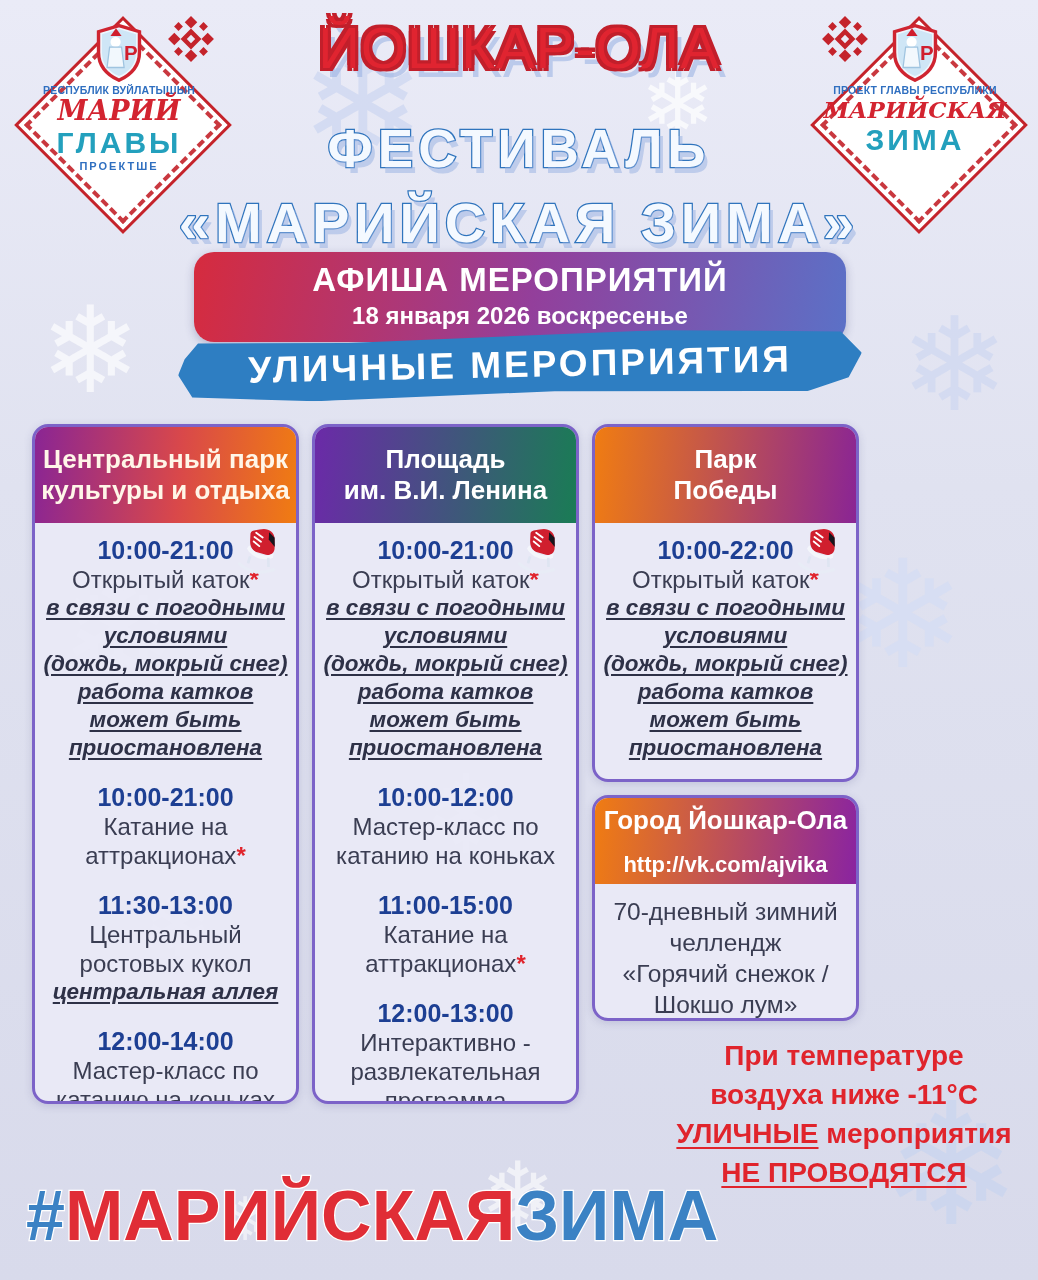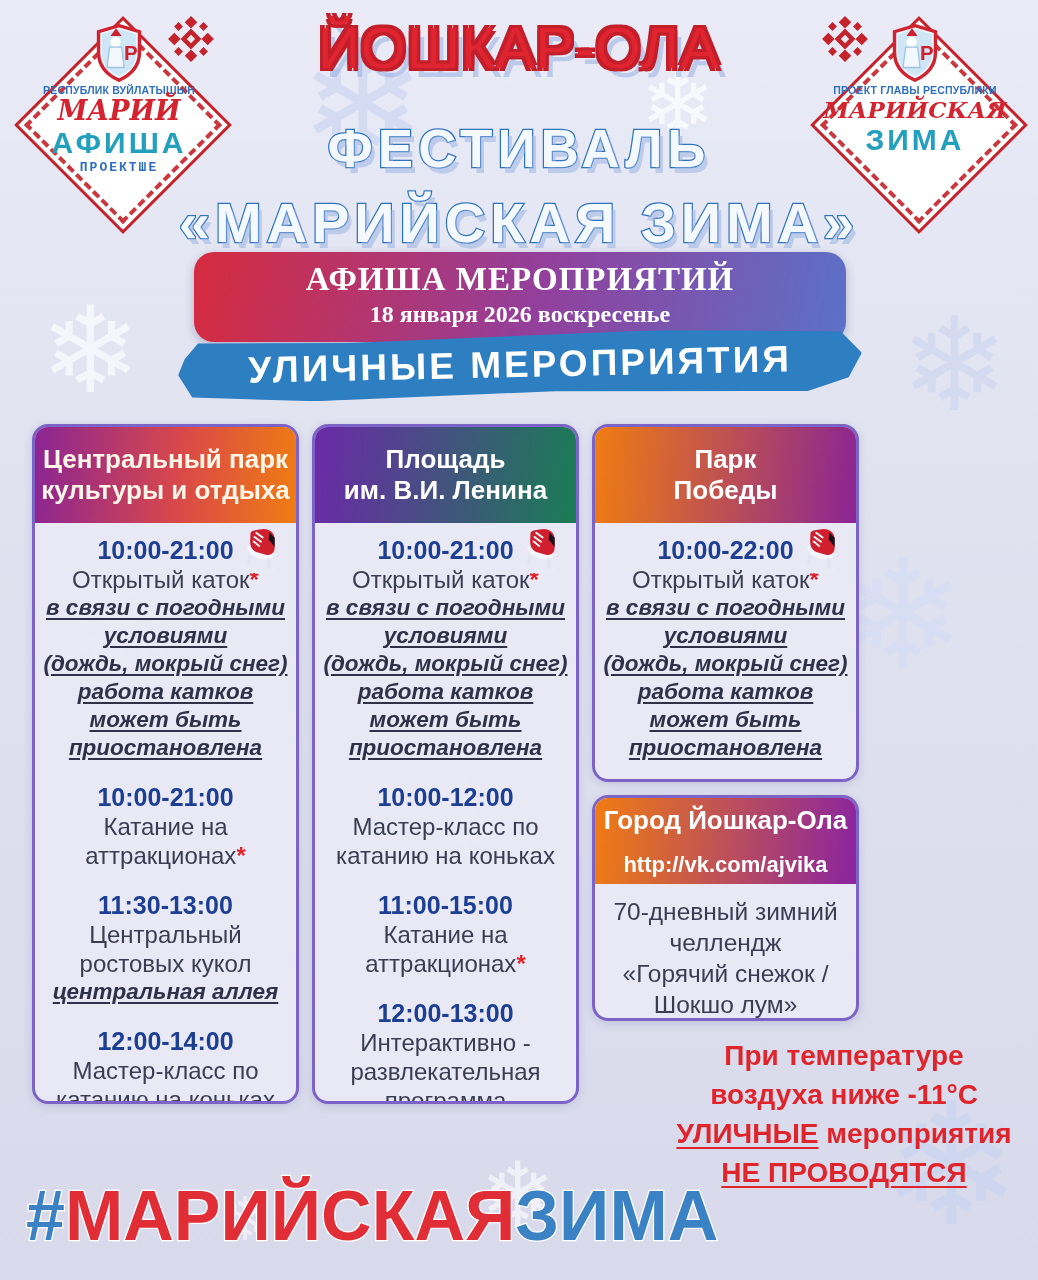--- a/index.html
+++ b/index.html
@@ -16,39 +16,39 @@
     border:3px solid #c4232b;transform:rotate(45deg);}
   .diamond::before{content:"";position:absolute;inset:4px;border:4px dashed #c4232b;opacity:.9;}
   .logo-content{position:absolute;inset:0;z-index:2;display:flex;flex-direction:column;
     align-items:center;text-align:center;padding-top:16px;}
   .shield{width:52px;height:58px;}
   .logo-top{font-size:10.5px;font-weight:bold;color:#2f6fc0;margin-top:2px;letter-spacing:.2px;}
   .logo-script{font-family:"DejaVu Serif",serif;font-style:italic;font-weight:bold;color:#d32430;
     font-size:27px;line-height:30px;}
   .logo.right .logo-script{font-size:23px;line-height:27px;}
   .logo-big{color:#23a0bd;font-weight:bold;font-size:30px;line-height:33px;letter-spacing:3px;}
-  .logo-bottom{font-size:13px;font-weight:bold;color:#2f6fc0;letter-spacing:2px;margin-top:1px;font-family:Liberation Mono, monospace;}
+  .logo-bottom{font-size:11px;font-weight:bold;color:#2f6fc0;letter-spacing:2px;margin-top:1px;}
   .ornament{position:absolute;top:14px;width:50px;height:50px;z-index:3;}
   .ornament.left{left:166px;}
   .ornament.right{left:820px;}
   
   .city-title{position:absolute;top:14px;left:0;right:0;z-index:2;text-align:center;
     font-size:58px;font-weight:400;letter-spacing:1px;color:#e02430;
     -webkit-text-stroke:3px #ffffff;paint-order:stroke fill;
     text-shadow:-3px -3px 0 #c21f2b,3px -3px 0 #c21f2b,-3px 3px 0 #c21f2b,3px 3px 0 #c21f2b,
       7px 9px 0 rgba(150,175,225,.55);}
   .festival,.festival-name{position:absolute;left:0;right:0;z-index:2;text-align:center;
     font-weight:900;color:#f4f9ff;-webkit-text-stroke:2.5px #2f74bd;paint-order:stroke fill;
     letter-spacing:5px;text-shadow:4px 6px 0 rgba(150,175,225,.5);}
   .festival{top:118px;font-size:53px;}
   .festival-name{top:190px;font-size:56px;}
   
   .badge{position:absolute;left:194px;top:252px;width:652px;height:90px;z-index:2;
     border-radius:20px;background:linear-gradient(100deg,#d62b3e 0%,#933f9b 52%,#5b71c7 100%);
-    text-align:center;color:#fff;box-shadow:0 3px 10px rgba(60,60,120,.3);font-family:Liberation Serif, serif;}
+    text-align:center;color:#fff;box-shadow:0 3px 10px rgba(60,60,120,.3);}
   .badge-title{font-size:33px;font-weight:800;letter-spacing:1px;margin-top:9px;}
   .badge-date{font-size:24px;font-weight:700;margin-top:3px;}
   
   .banner{position:absolute;left:178px;top:333px;width:684px;height:64px;z-index:2;
     background:#2e7ec2;transform:rotate(-1.2deg);display:flex;align-items:center;justify-content:center;
     color:#fff;font-size:37px;font-weight:700;letter-spacing:3px;
     clip-path:polygon(1% 30%,3% 6%,25% 10%,70% 0%,97% 8%,100% 42%,98% 80%,92% 100%,55% 92%,20% 100%,2% 90%,0% 55%);}
   
   .cards{position:absolute;left:32px;top:424px;z-index:2;display:flex;gap:13px;align-items:flex-start;}
   .col{display:flex;flex-direction:column;gap:13px;}
@@ -129,21 +129,21 @@
       <svg class="shield" viewBox="0 0 60 68">
         <path d="M30 2 L54 9 V33 C54 51 43 60 30 66 C17 60 6 51 6 33 V9 Z" fill="#eef6fd" stroke="#cf2430" stroke-width="4"></path>
         <path d="M30 6 L50 12 V33 C50 48 41 56 30 61 C19 56 10 48 10 33 V12 Z" fill="#cfe6f6"></path>
         <path d="M20 14 h13 l-6.5 -9 Z" fill="#d01f2e"></path>
         <circle cx="26" cy="21" r="6" fill="#ffffff"></circle>
         <path d="M19 27 h14 l3 24 h-20 Z" fill="#f2f8fd" stroke="#9fc4e0" stroke-width="1.5"></path>
         <text x="36" y="42" font-size="24" font-weight="bold" fill="#d01f2e">Р</text>
       </svg>
       <div class="logo-top">РЕСПУБЛИК ВУЙЛАТЫШЫН</div>
       <div class="logo-script">МАРИЙ</div>
-      <div class="logo-big">АФИША</div>
+      <div class="logo-big">ГЛАВЫ</div>
       <div class="logo-bottom">ПРОЕКТШЕ</div>
     </div>
   </div>
 
   <div class="logo right">
     <div class="diamond"></div>
     <div class="logo-content">
       <svg class="shield" viewBox="0 0 60 68">
         <path d="M30 2 L54 9 V33 C54 51 43 60 30 66 C17 60 6 51 6 33 V9 Z" fill="#eef6fd" stroke="#cf2430" stroke-width="4"></path>
         <path d="M30 6 L50 12 V33 C50 48 41 56 30 61 C19 56 10 48 10 33 V12 Z" fill="#cfe6f6"></path>

